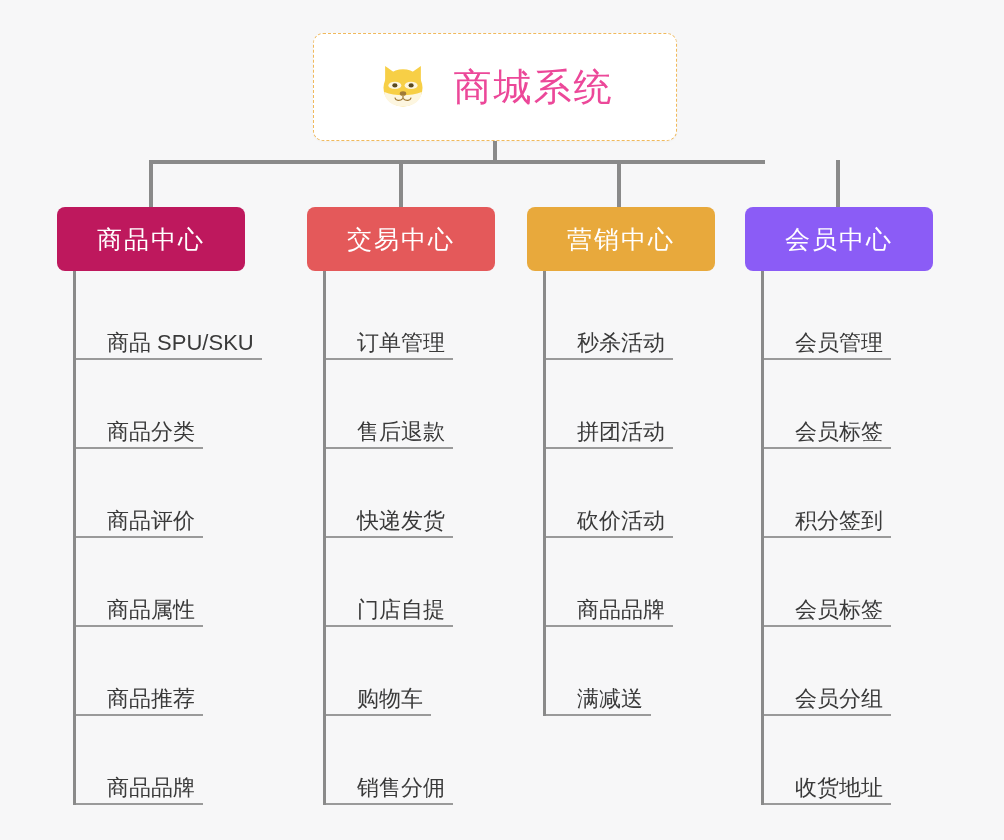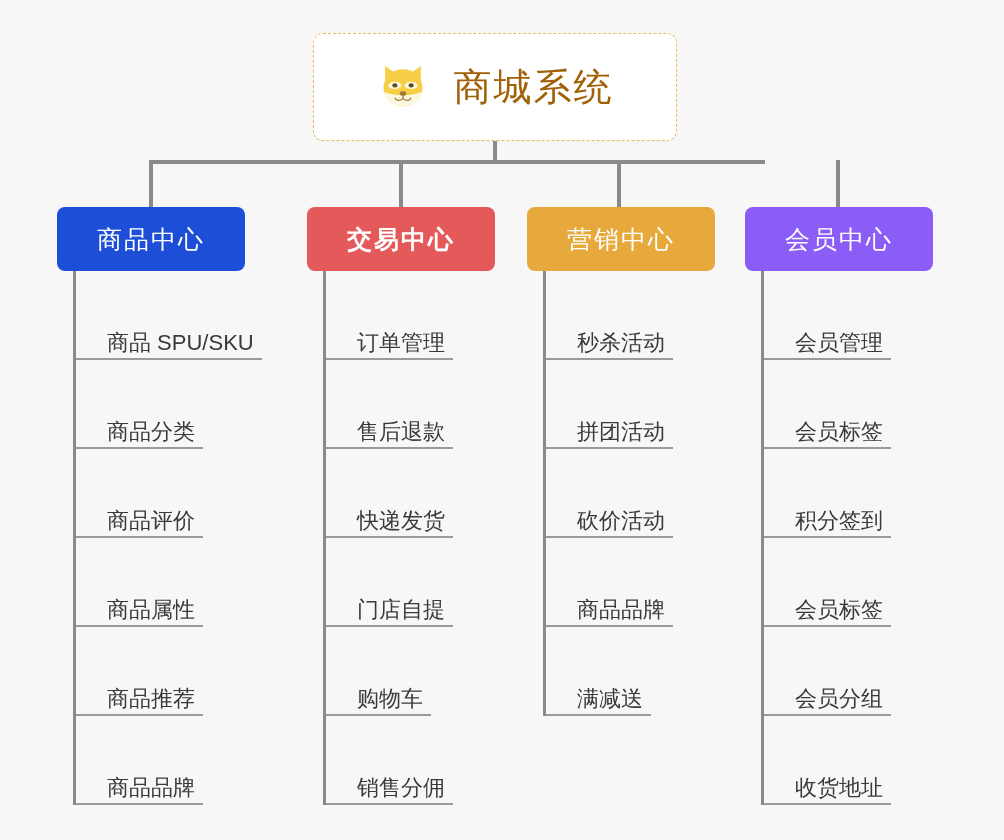--- a/index.html
+++ b/index.html
@@ -144,32 +144,32 @@
       <ellipse cx="42" cy="30" rx="8" ry="4.6" fill="#fdf6e0"></ellipse>
       <ellipse cx="22" cy="30" rx="3.2" ry="2.6" fill="#5a4a20"></ellipse>
       <ellipse cx="42" cy="30" rx="3.2" ry="2.6" fill="#5a4a20"></ellipse>
 
       <ellipse cx="32" cy="40" rx="4" ry="2.8" fill="#a07a38"></ellipse>
 
       <path d="M32 43 L32 46" stroke="#a07a38" stroke-width="1.6" fill="none"></path>
       <path d="M32 46 C28 50 23 49 22 45" stroke="#a07a38" stroke-width="1.6" fill="none"></path>
       <path d="M32 46 C36 50 41 49 42 45" stroke="#a07a38" stroke-width="1.6" fill="none"></path>
     </svg>
-    <span class="root-title" style="color: #a16207; margin-left: 11px;">商城系统</span>
+    <span class="root-title" style="color: #ec4899; margin-left: 11px;">商城系统</span>
   </div>
 
   <div class="conn conn-stem" style="background: rgb(138, 138, 138);"></div>
   <div class="conn conn-bar" style="background: rgb(138, 138, 138);"></div>
   <div class="conn conn-drop" style="left: 149px; background: rgb(138, 138, 138);"></div>
   <div class="conn conn-drop" style="left: 399px; background: rgb(138, 138, 138);"></div>
   <div class="conn conn-drop" style="left: 617px; background: rgb(138, 138, 138);"></div>
   <div class="conn conn-drop" style="left: 836px; background: rgb(138, 138, 138);"></div>
 
   <div class="column" style="left:57px;">
-    <div class="col-header" style="background: #1d4ed8;">商品中心</div>
+    <div class="col-header" style="background: #be185d;">商品中心</div>
     <div class="leaf-list" style="border-left-color: rgb(138, 138, 138);">
       <div class="leaf-item">
         <span class="leaf-text">商品 SPU/SKU</span>
         <span class="leaf-underline" style="width: 186px; background: rgb(154, 154, 154);"></span>
       </div>
       <div class="leaf-item">
         <span class="leaf-text">商品分类</span>
         <span class="leaf-underline" style="width: 127px; background: rgb(154, 154, 154);"></span>
       </div>
       <div class="leaf-item">
@@ -185,21 +185,21 @@
         <span class="leaf-underline" style="width: 127px; background: rgb(154, 154, 154);"></span>
       </div>
       <div class="leaf-item">
         <span class="leaf-text">商品品牌</span>
         <span class="leaf-underline" style="width: 127px; background: rgb(154, 154, 154);"></span>
       </div>
     </div>
   </div>
 
   <div class="column" style="left:307px;">
-    <div class="col-header" style="background: rgb(228, 89, 90); font-weight: bold;">交易中心</div>
+    <div class="col-header" style="background: rgb(228, 89, 90);">交易中心</div>
     <div class="leaf-list" style="border-left-color: rgb(138, 138, 138);">
       <div class="leaf-item">
         <span class="leaf-text">订单管理</span>
         <span class="leaf-underline" style="width: 127px; background: rgb(154, 154, 154);"></span>
       </div>
       <div class="leaf-item">
         <span class="leaf-text">售后退款</span>
         <span class="leaf-underline" style="width: 127px; background: rgb(154, 154, 154);"></span>
       </div>
       <div class="leaf-item">

